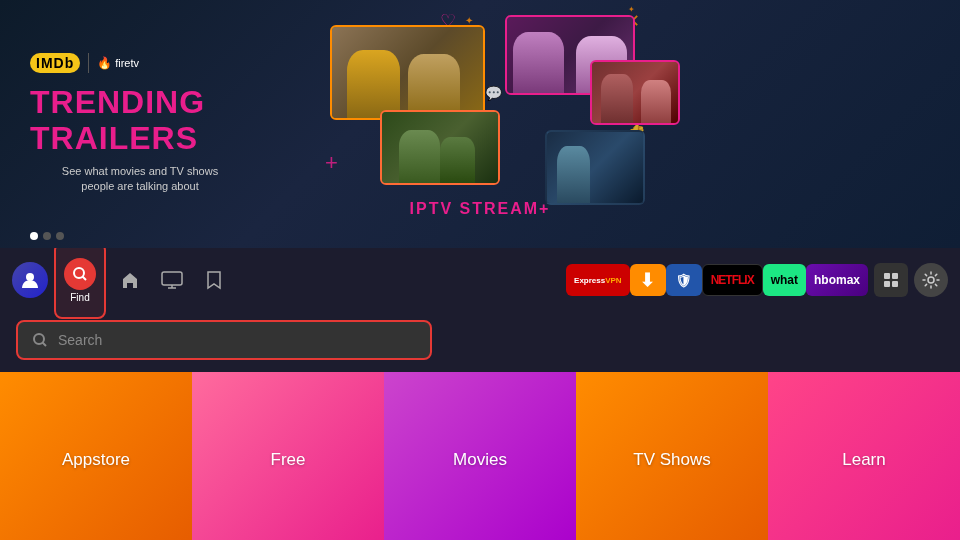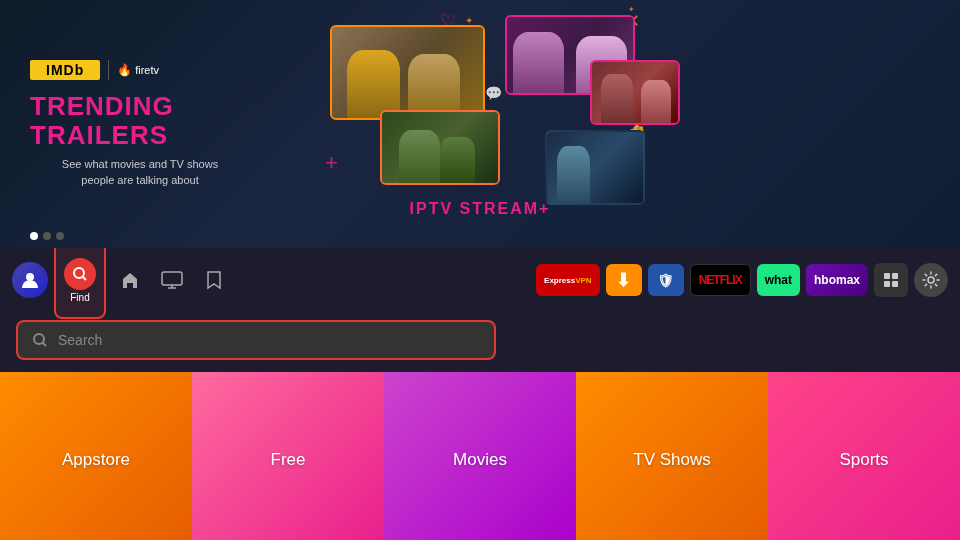--- a/index.html
+++ b/index.html
@@ -33,22 +33,22 @@
       display: flex;
       align-items: center;
       margin-bottom: 12px;
     }
 
     .imdb-badge {
       background: #f5c518;
       color: #000;
       font-weight: 900;
       font-size: 14px;
-      padding: 2px 16px;
-      border-radius: 2px;
+      padding: 2px 6px;
+      border-radius: 10px;
       letter-spacing: 1px;
     }
 
     .divider-line {
       width: 1px;
       height: 20px;
       background: #555;
       margin: 0 8px;
     }
 
@@ -60,21 +60,21 @@
       gap: 3px;
     }
 
     .firetv-flame {
       color: #ff6b35;
       font-size: 12px;
     }
 
     .trending-title {
       color: #e91e8c;
-      font-size: 26px;
+      font-size: 32px;
       font-weight: 900;
       text-transform: uppercase;
       line-height: 1.1;
       margin-bottom: 8px;
       letter-spacing: 1px;
     }
 
     .hero-subtitle {
       color: #ccc;
       font-size: 11px;
@@ -252,21 +252,20 @@
       font-size: 18px;
       cursor: pointer;
       border-radius: 6px;
     }
 
     .nav-spacer { flex: 1; }
 
     .nav-apps {
       display: flex;
       align-items: center;
-      gap: 6px;
     }
 
     .app-icon {
       height: 32px;
       border-radius: 6px;
       display: flex;
       align-items: center;
       justify-content: center;
       padding: 4px 8px;
       font-weight: 900;
@@ -348,21 +347,21 @@
     }
 
     .search-bar {
       background: #333;
       border-radius: 8px;
       display: flex;
       align-items: center;
       padding: 10px 14px;
       gap: 10px;
       border: 2px solid #e53935;
-      width: 480px;
+      width: 416px;
     }
 
     .search-icon {
       color: #aaa;
       font-size: 16px;
     }
 
     .search-placeholder {
       color: #888;
       font-size: 14px;
@@ -594,15 +593,15 @@
   <div class="category-tile tile-free">
     <span class="category-label">Free</span>
   </div>
   <div class="category-tile tile-movies">
     <span class="category-label">Movies</span>
   </div>
   <div class="category-tile tile-tvshows">
     <span class="category-label">TV Shows</span>
   </div>
   <div class="category-tile tile-sports">
-    <span class="category-label">Sports</span>
+    <span class="category-label">Learn</span>
   </div>
 </div>
 
 </body></html>

